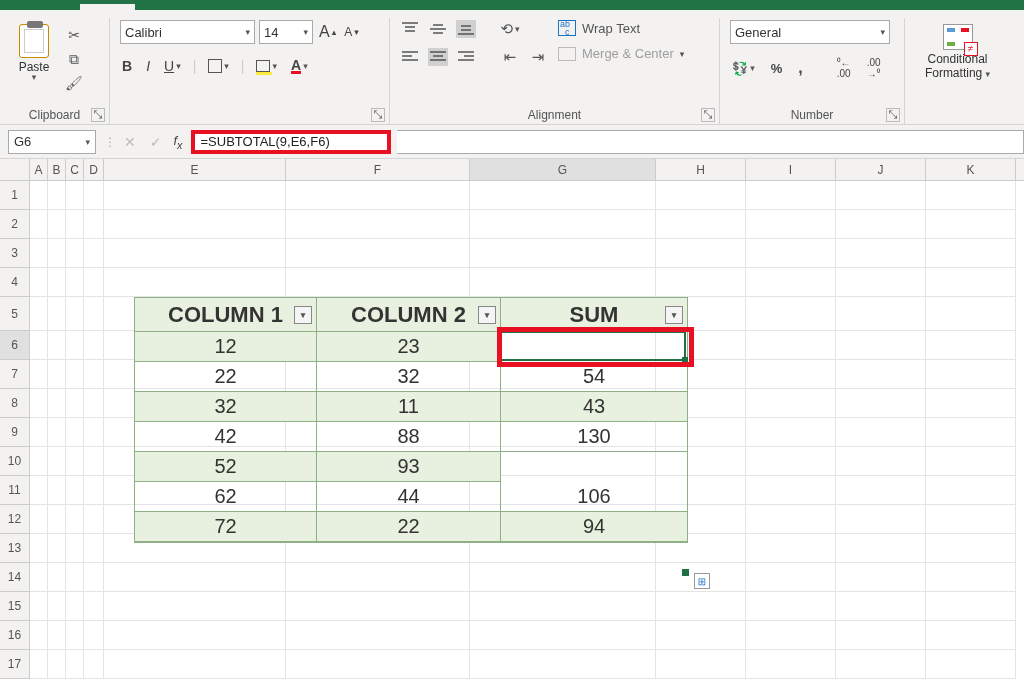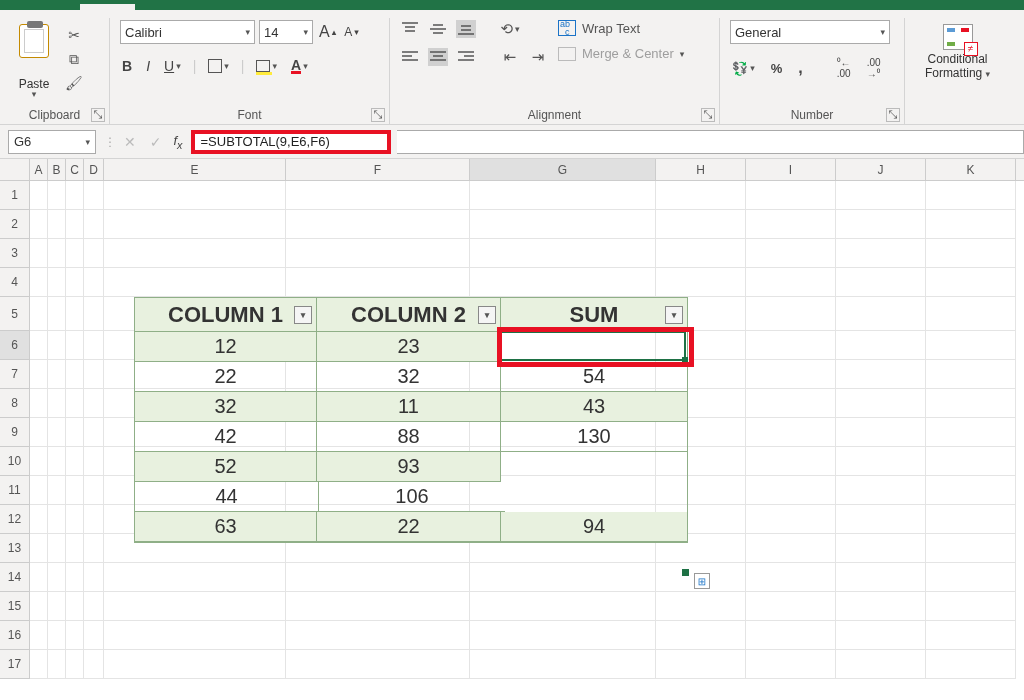--- a/index.html
+++ b/index.html
@@ -15,21 +15,21 @@
   
   .ribbon { height: 115px; background: #f3f2f1; border-bottom: 1px solid #d4d4d4; display: flex; padding-top: 8px; }
   .group { position: relative; display: flex; flex-direction: column; justify-content: flex-start; border-right: 1px solid #d4d4d4; padding: 2px 10px 0 10px; height: 107px; }
   .group-label { position: absolute; bottom: 3px; left: 0; right: 0; text-align: center; font-size: 12px; color: #555; }
   .launcher { position: absolute; bottom: 3px; right: 4px; width: 14px; height: 14px; font-size: 11px; color: #555; border: 1px solid #bbb; line-height: 11px; text-align: center; }
 
   .paste-btn { display:flex; flex-direction:column; align-items:center; width:48px; }
   .paste-icon { width:30px; height:34px; background:#fff; border:1px solid #c48a00; border-radius:3px; position:relative; margin-top:4px; }
   .paste-icon::before { content:""; position:absolute; top:-4px; left:7px; width:16px; height:7px; background:#777; border-radius:2px; }
   .paste-icon::after { content:""; position:absolute; top:4px; left:4px; right:4px; bottom:4px; background:#fff; border:1px solid #ccc; }
-  .paste-lbl { font-size:12px; margin-top:19px; }
+  .paste-lbl { font-size:12px; margin-top:2px; }
   .caret { font-size:9px; color:#555; line-height:6px; }
 
   .side-small { display:flex; flex-direction:column; gap:6px; margin-left:6px; margin-top:6px; }
   .side-small span { width:20px; height:18px; display:flex; align-items:center; justify-content:center; font-size:14px; color:#555; }
 
   .font-top { display:flex; gap:4px; align-items:center; }
   .combo { display:flex; align-items:center; background:#fff; border:1px solid #aaa; height:24px; padding:0 4px; font-size:13px; }
   .combo .dd { margin-left:auto; font-size:9px; color:#555; padding-left:4px; }
   .Aa { font-size:14px; color:#444; display:flex; align-items:center; gap:2px; padding:0 2px; }
 
@@ -167,21 +167,20 @@
       <span style="color:#ccc;">|</span>
       <span class="btn">
           <span class="fill-ic"></span>
           <span class="caret">▾</span>
         </span>
       <span class="btn">
           <span class="fontc-ic">A</span>
           <span class="caret">▾</span>
         </span>
     </div>
-    <div class="group-label">Font</div>
     <div class="launcher">⤡</div>
   </div>
 
   <div class="group align-g" style="width:330px;">
     <div style="display:flex;">
       <div>
         <div class="row">
           <span class="al">
               <svg>
                 <line x1="0" y1="1" x2="16" y2="1"></line>
@@ -596,25 +595,26 @@
     <div class="dr">
         <div class="dc" style="width:182px;">42</div>
         <div class="dc" style="width:184px;">88</div>
         <div class="dc last" style="width:186px;">130</div>
       </div>
     <div class="dr alt">
         <div class="dc" style="width:182px;">52</div>
         <div class="dc" style="width:184px;">93</div>
       </div>
     <div class="dr">
+        <div class="dc" style="width:182px;">62</div>
         <div class="dc" style="width:184px;">44</div>
         <div class="dc last" style="width:186px;">106</div>
       </div>
     <div class="dr alt">
-        <div class="dc" style="width:182px;">63</div>
+        <div class="dc" style="width:182px;">72</div>
         <div class="dc" style="width:184px;">22</div>
         <div class="dc last" style="width:186px;">94</div>
       </div>
   </div>
 
   <div class="sel-green" style="left:500px; top:172px; width:186px; height:30px;"></div>
   <div class="sel-handle" style="left:682px; top:198px;"></div>
 
   <div class="red-overlay" style="left:497px; top:168px; width:197px; height:40px;"></div>
 

